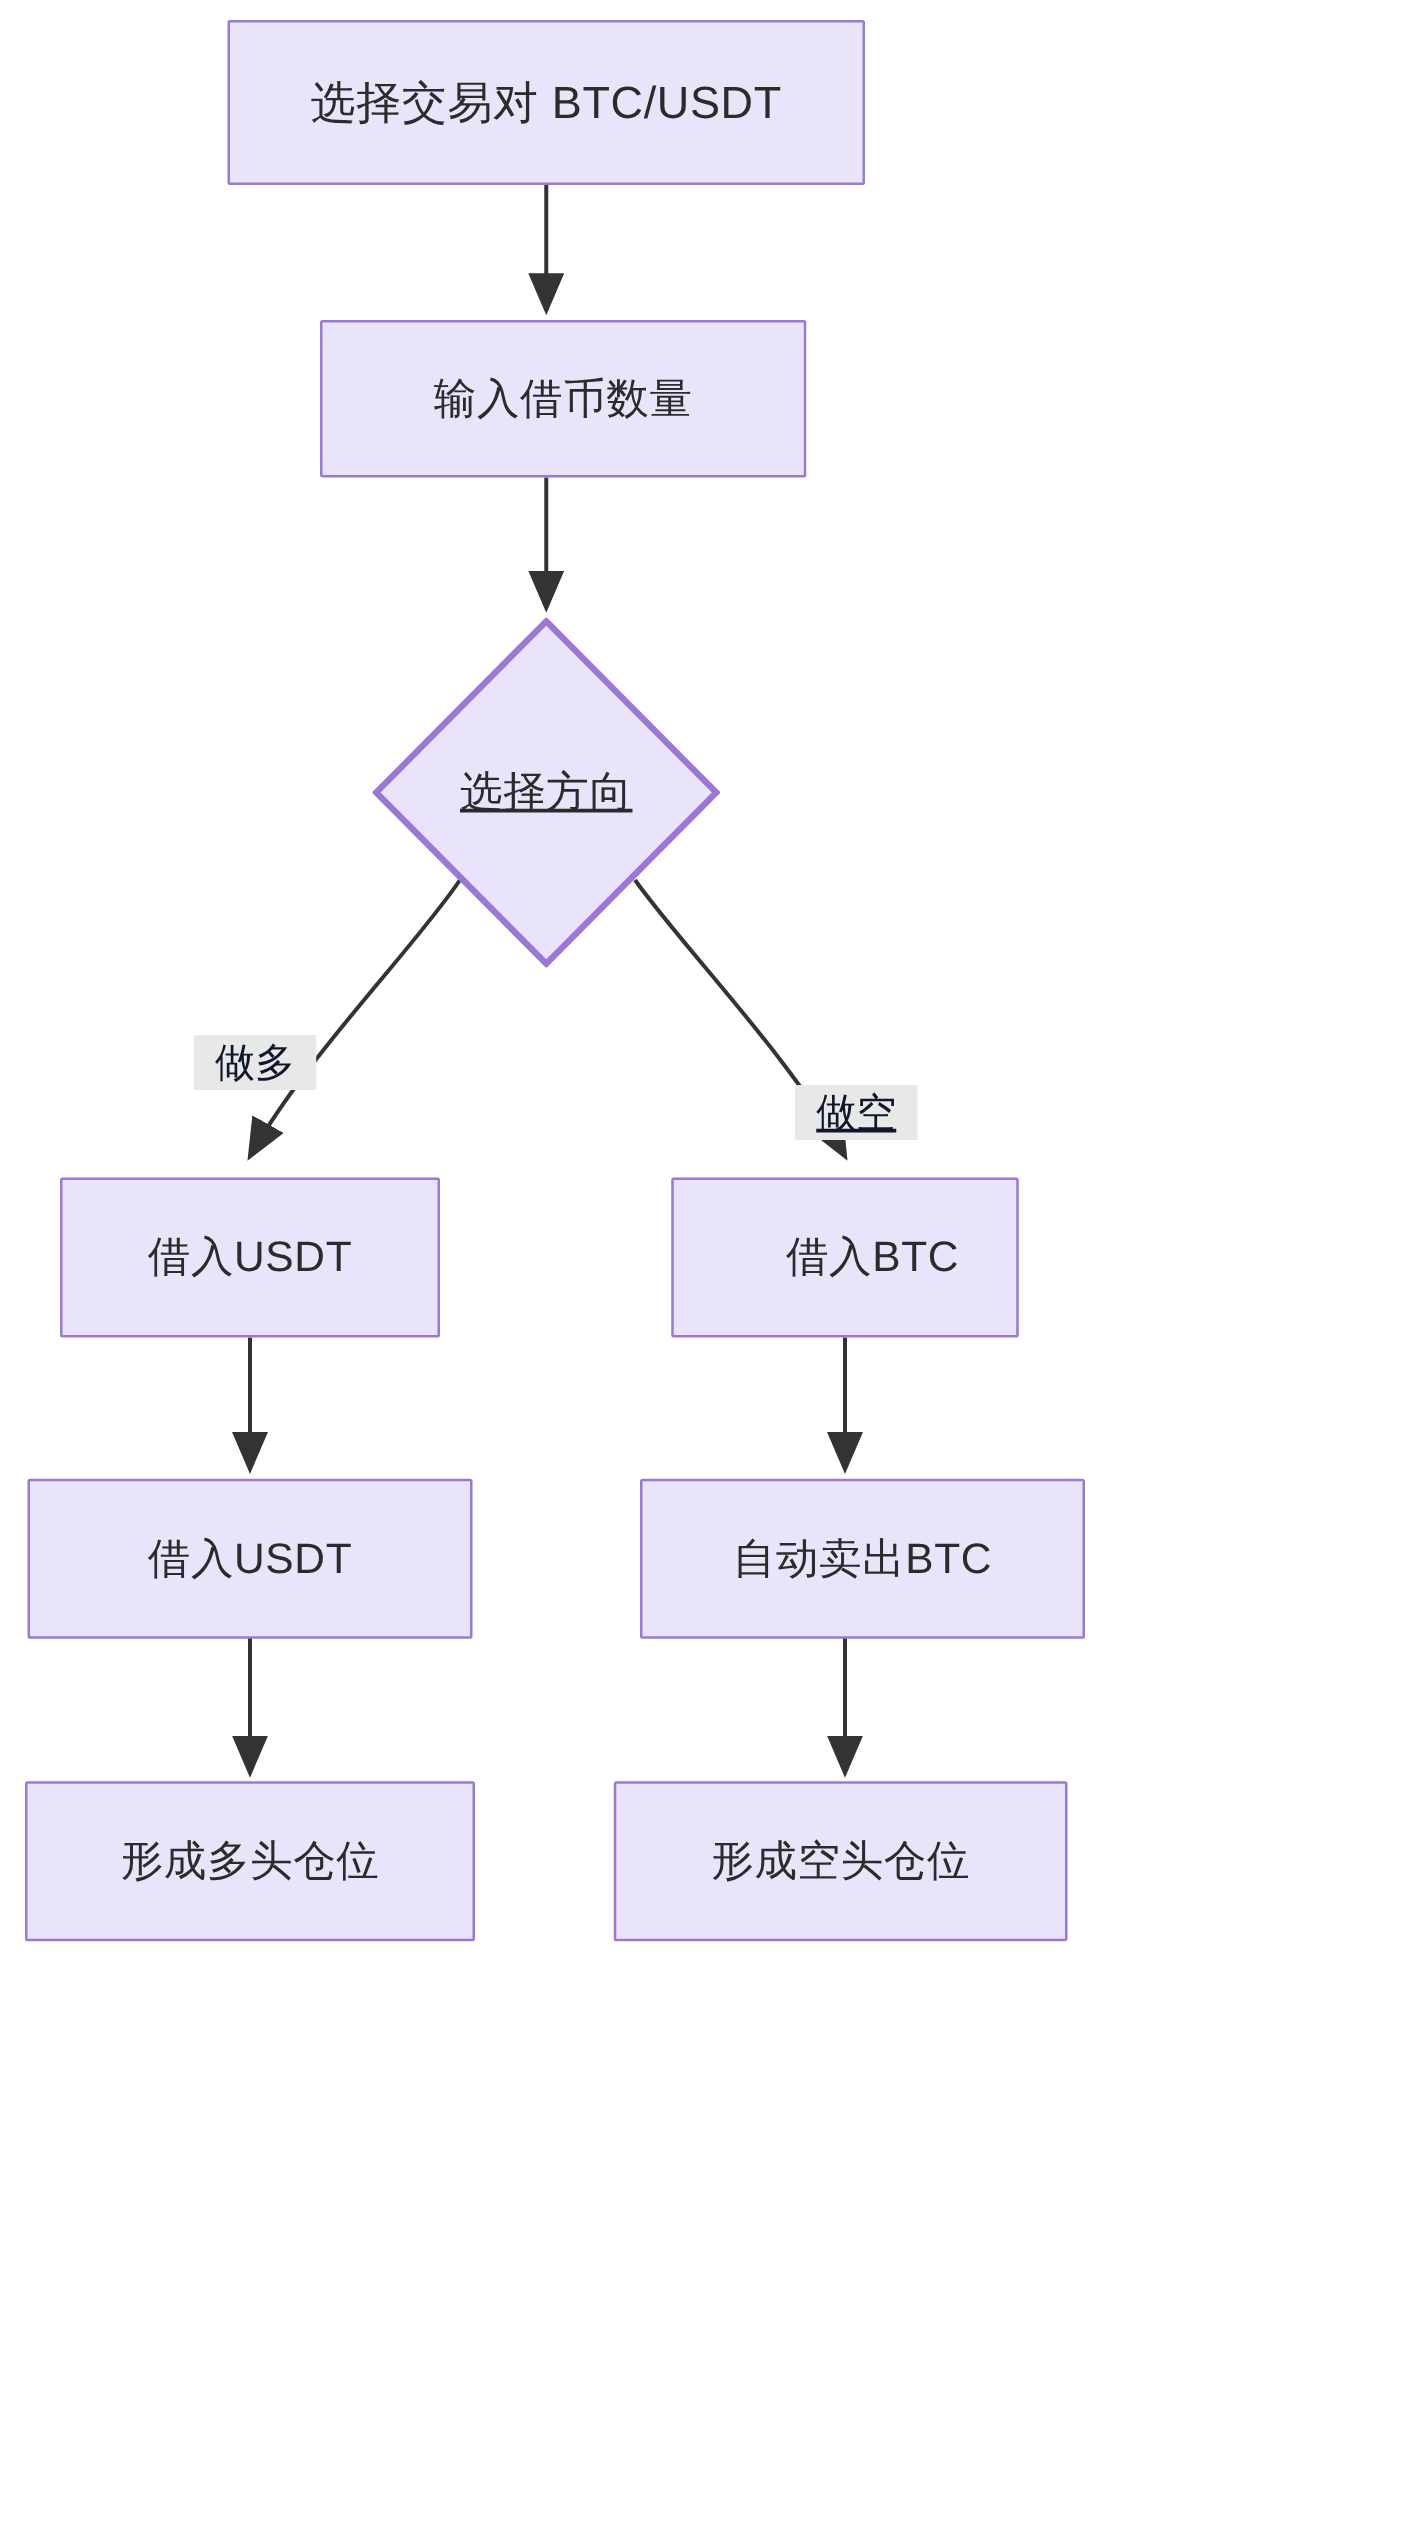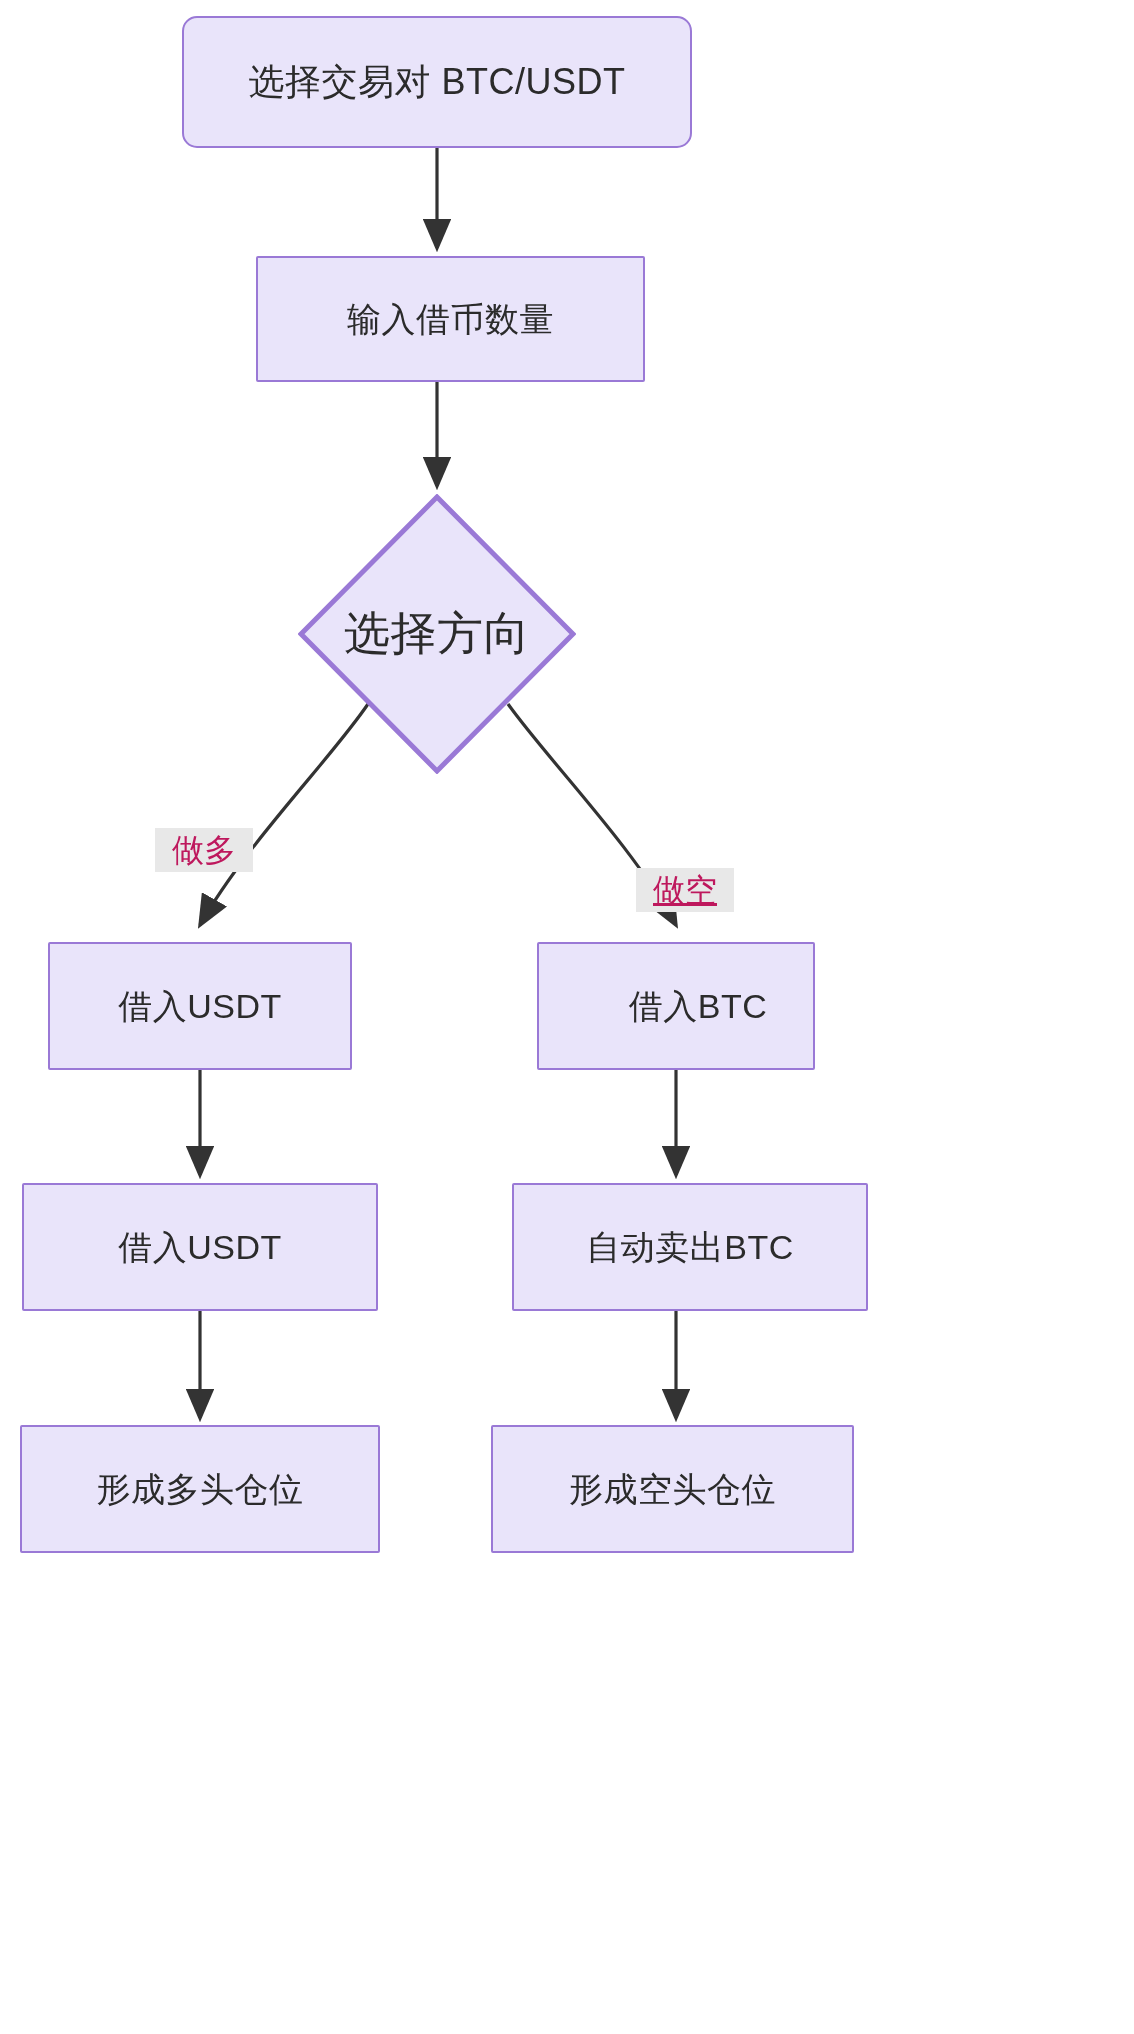--- a/index.html
+++ b/index.html
@@ -54,27 +54,28 @@
     position: absolute;
     left: 0;
     top: 0;
     width: 100%;
     height: 100%;
   }
   .diamond-label {
     position: relative;
     z-index: 2;
     color: #2b2b2b;
-    font-size: 46px;
+    font-size: 34px;
     white-space: nowrap;
+    text-decoration: underline;
   }
   .edge-label {
     position: absolute;
     background: #e8e8e8;
-    color: #be185d;
+    color: #0f172a;
     font-size: 32px;
     line-height: 1.25;
     padding: 2px 6px;
     white-space: nowrap;
     text-align: center;
   }
 </style>
 </head>
 <body>
 
@@ -97,21 +98,21 @@
 
     <path d="M200,1070 L200,1175" stroke="#333333" stroke-width="3.2" fill="none" marker-end="url(#arrowhead)"></path>
 
     <path d="M676,1070 L676,1175" stroke="#333333" stroke-width="3.2" fill="none" marker-end="url(#arrowhead)"></path>
 
     <path d="M200,1310 L200,1418" stroke="#333333" stroke-width="3.2" fill="none" marker-end="url(#arrowhead)"></path>
 
     <path d="M676,1310 L676,1418" stroke="#333333" stroke-width="3.2" fill="none" marker-end="url(#arrowhead)"></path>
   </svg>
 
-  <div class="node-box" style="left:182px; top:16px; width:510px; height:132px; font-size:36px;border-radius:15px;">
+  <div class="node-box" style="left:182px; top:16px; width:510px; height:132px; font-size:36px;">
     <span>选择交易对 BTC/USDT</span>
   </div>
 
   <div class="node-box" style="left:256px; top:256px; width:389px; height:126px;">
     <span>输入借币数量</span>
   </div>
 
   <div class="node-box decision" style="left:298px; top:494px; width:278px; height:280px;">
     <svg class="diamond-shape" viewBox="0 0 278 280" preserveAspectRatio="none">
       <polygon points="139,3 275,140 139,277 3,140" fill="#e9e4fa" stroke="#9a79d6" stroke-width="5"></polygon>

